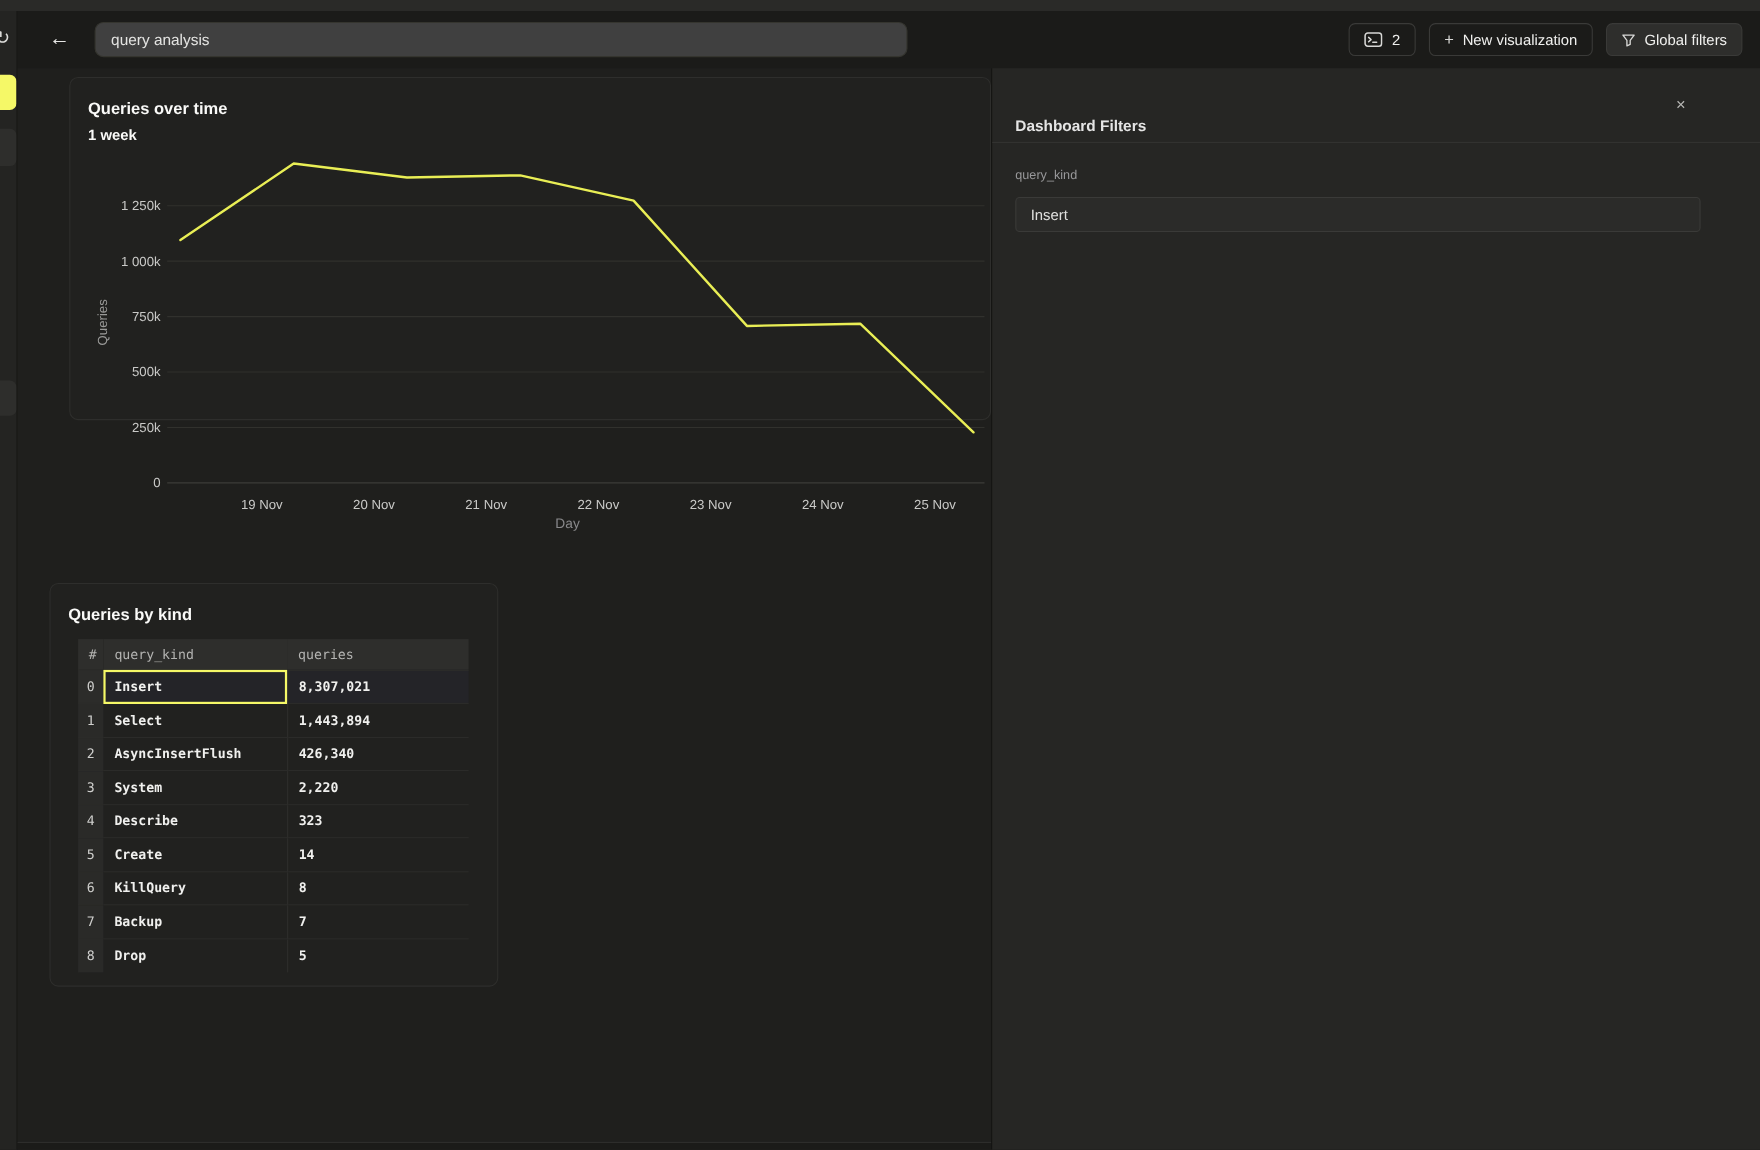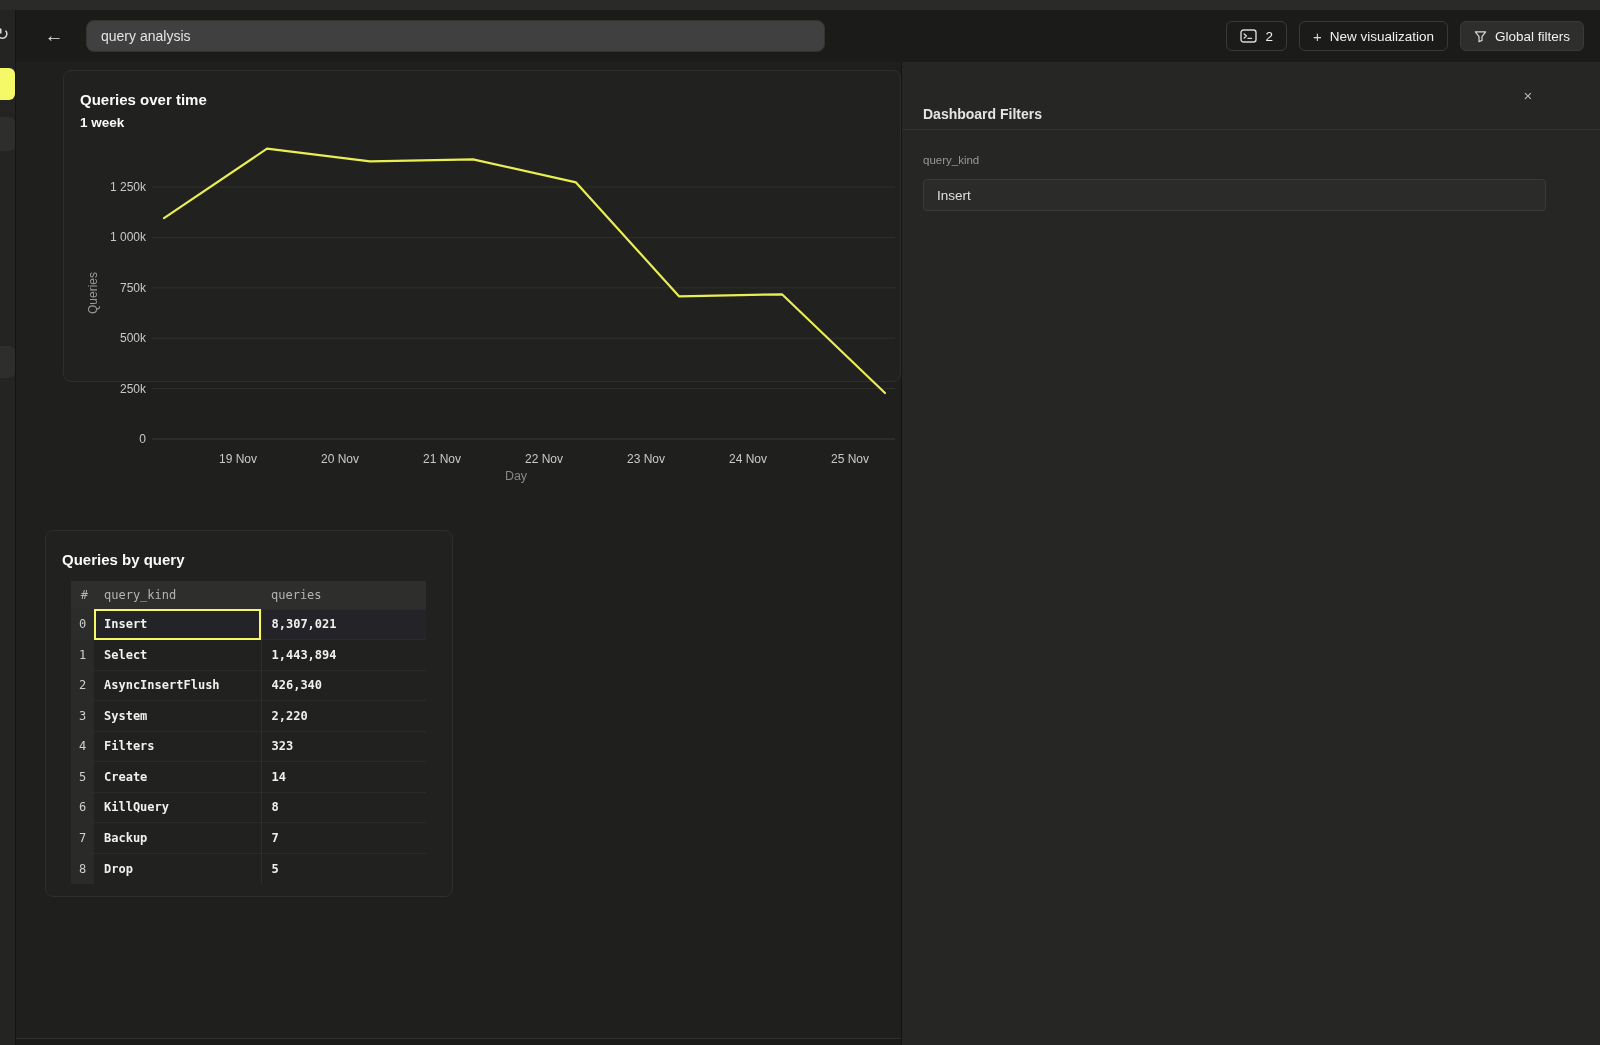--- a/index.html
+++ b/index.html
@@ -139,21 +139,21 @@
           <text x="582" y="392">23 Nov</text>
           <text x="684" y="392">24 Nov</text>
           <text x="786" y="392">25 Nov</text>
         </g>
         <text x="452" y="409" fill="#88888a" font-size="12.5" text-anchor="middle" font-family="Liberation Sans, sans-serif">Day</text>
         <polyline points="100,147.2 203,77.7 306,90.4 409,88.4 512,111.4 615,225.3 718,223.3 821,322.0" fill="none" stroke="#e9ee55" stroke-width="2.2" stroke-linejoin="round" stroke-linecap="round"></polyline>
       </svg>
   </div>
 
   <div class="card" id="table-card">
-    <div class="card-title">Queries by query</div>
+    <div class="card-title">Queries by kind</div>
     <table id="kind-table">
       <colgroup>
           <col class="c-idx">
           <col class="c-kind">
           <col class="c-num">
         </colgroup>
       <thead>
         <tr>
           <th class="h-idx">#</th>
           <th>query_kind</th>
@@ -176,21 +176,21 @@
             <td class="kind">AsyncInsertFlush</td>
             <td class="num">426,340</td>
           </tr>
           <tr>
             <td class="idx">3</td>
             <td class="kind">System</td>
             <td class="num">2,220</td>
           </tr>
           <tr>
             <td class="idx">4</td>
-            <td class="kind">Filters</td>
+            <td class="kind">Describe</td>
             <td class="num">323</td>
           </tr>
           <tr>
             <td class="idx">5</td>
             <td class="kind">Create</td>
             <td class="num">14</td>
           </tr>
           <tr>
             <td class="idx">6</td>
             <td class="kind">KillQuery</td>

